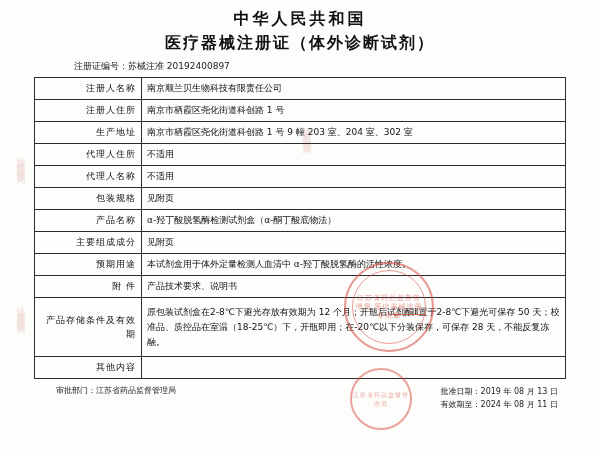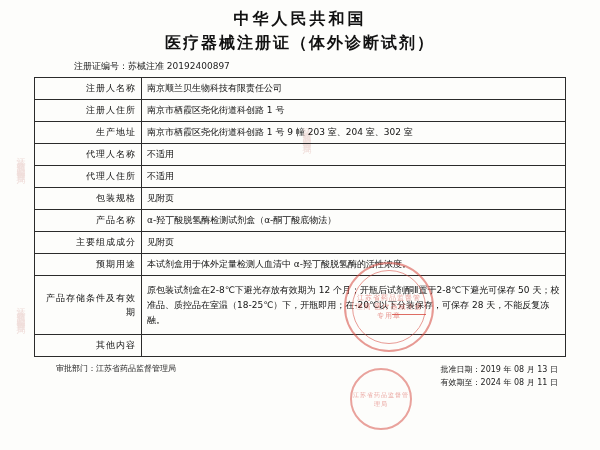--- a/index.html
+++ b/index.html
@@ -190,42 +190,46 @@
       </tr>
       <tr>
         <td class="label">注册人住所</td>
         <td class="value">南京市栖霞区尧化街道科创路 1 号</td>
       </tr>
       <tr>
         <td class="label">生产地址</td>
         <td class="value val-multiline">南京市栖霞区尧化街道科创路 1 号 9 幢 203 室、204 室、302 室</td>
       </tr>
       <tr>
+        <td class="label">代理人住所</td>
+        <td class="value">不适用</td>
+      </tr>
+      <tr>
         <td class="label">代理人名称</td>
         <td class="value">不适用</td>
       </tr>
       <tr>
-        <td class="label">代理人住所</td>
-        <td class="value">不适用</td>
-      </tr>
-      <tr>
         <td class="label">包装规格</td>
         <td class="value">见附页</td>
       </tr>
       <tr>
         <td class="label">产品名称</td>
         <td class="value">α-羟丁酸脱氢酶检测试剂盒（α-酮丁酸底物法）</td>
       </tr>
       <tr>
         <td class="label">主要组成成分</td>
         <td class="value">见附页</td>
       </tr>
       <tr>
         <td class="label">预期用途</td>
         <td class="value val-multiline">本试剂盒用于体外定量检测人血清中 α-羟丁酸脱氢酶的活性浓度。</td>
+      </tr>
+      <tr>
+        <td class="label">附   件</td>
+        <td class="value">产品技术要求、说明书</td>
       </tr>
       <tr>
         <td class="label" style="line-height:14px; white-space:normal; width:96px;">产品存储条件及有效期</td>
         <td class="value val-multiline" style="height:52px;">原包装试剂盒在2-8℃下避光存放有效期为 12 个月；开瓶后试剂酮Ⅱ置于2-8℃下避光可保存 50 天；校准品、质控品在室温（18-25℃）下，开瓶即用；在-20℃以下分装保存，可保存 28 天，不能反复冻融。</td>
       </tr>
       <tr>
         <td class="label">其他内容</td>
         <td class="value"></td>
       </tr>
     </tbody>

